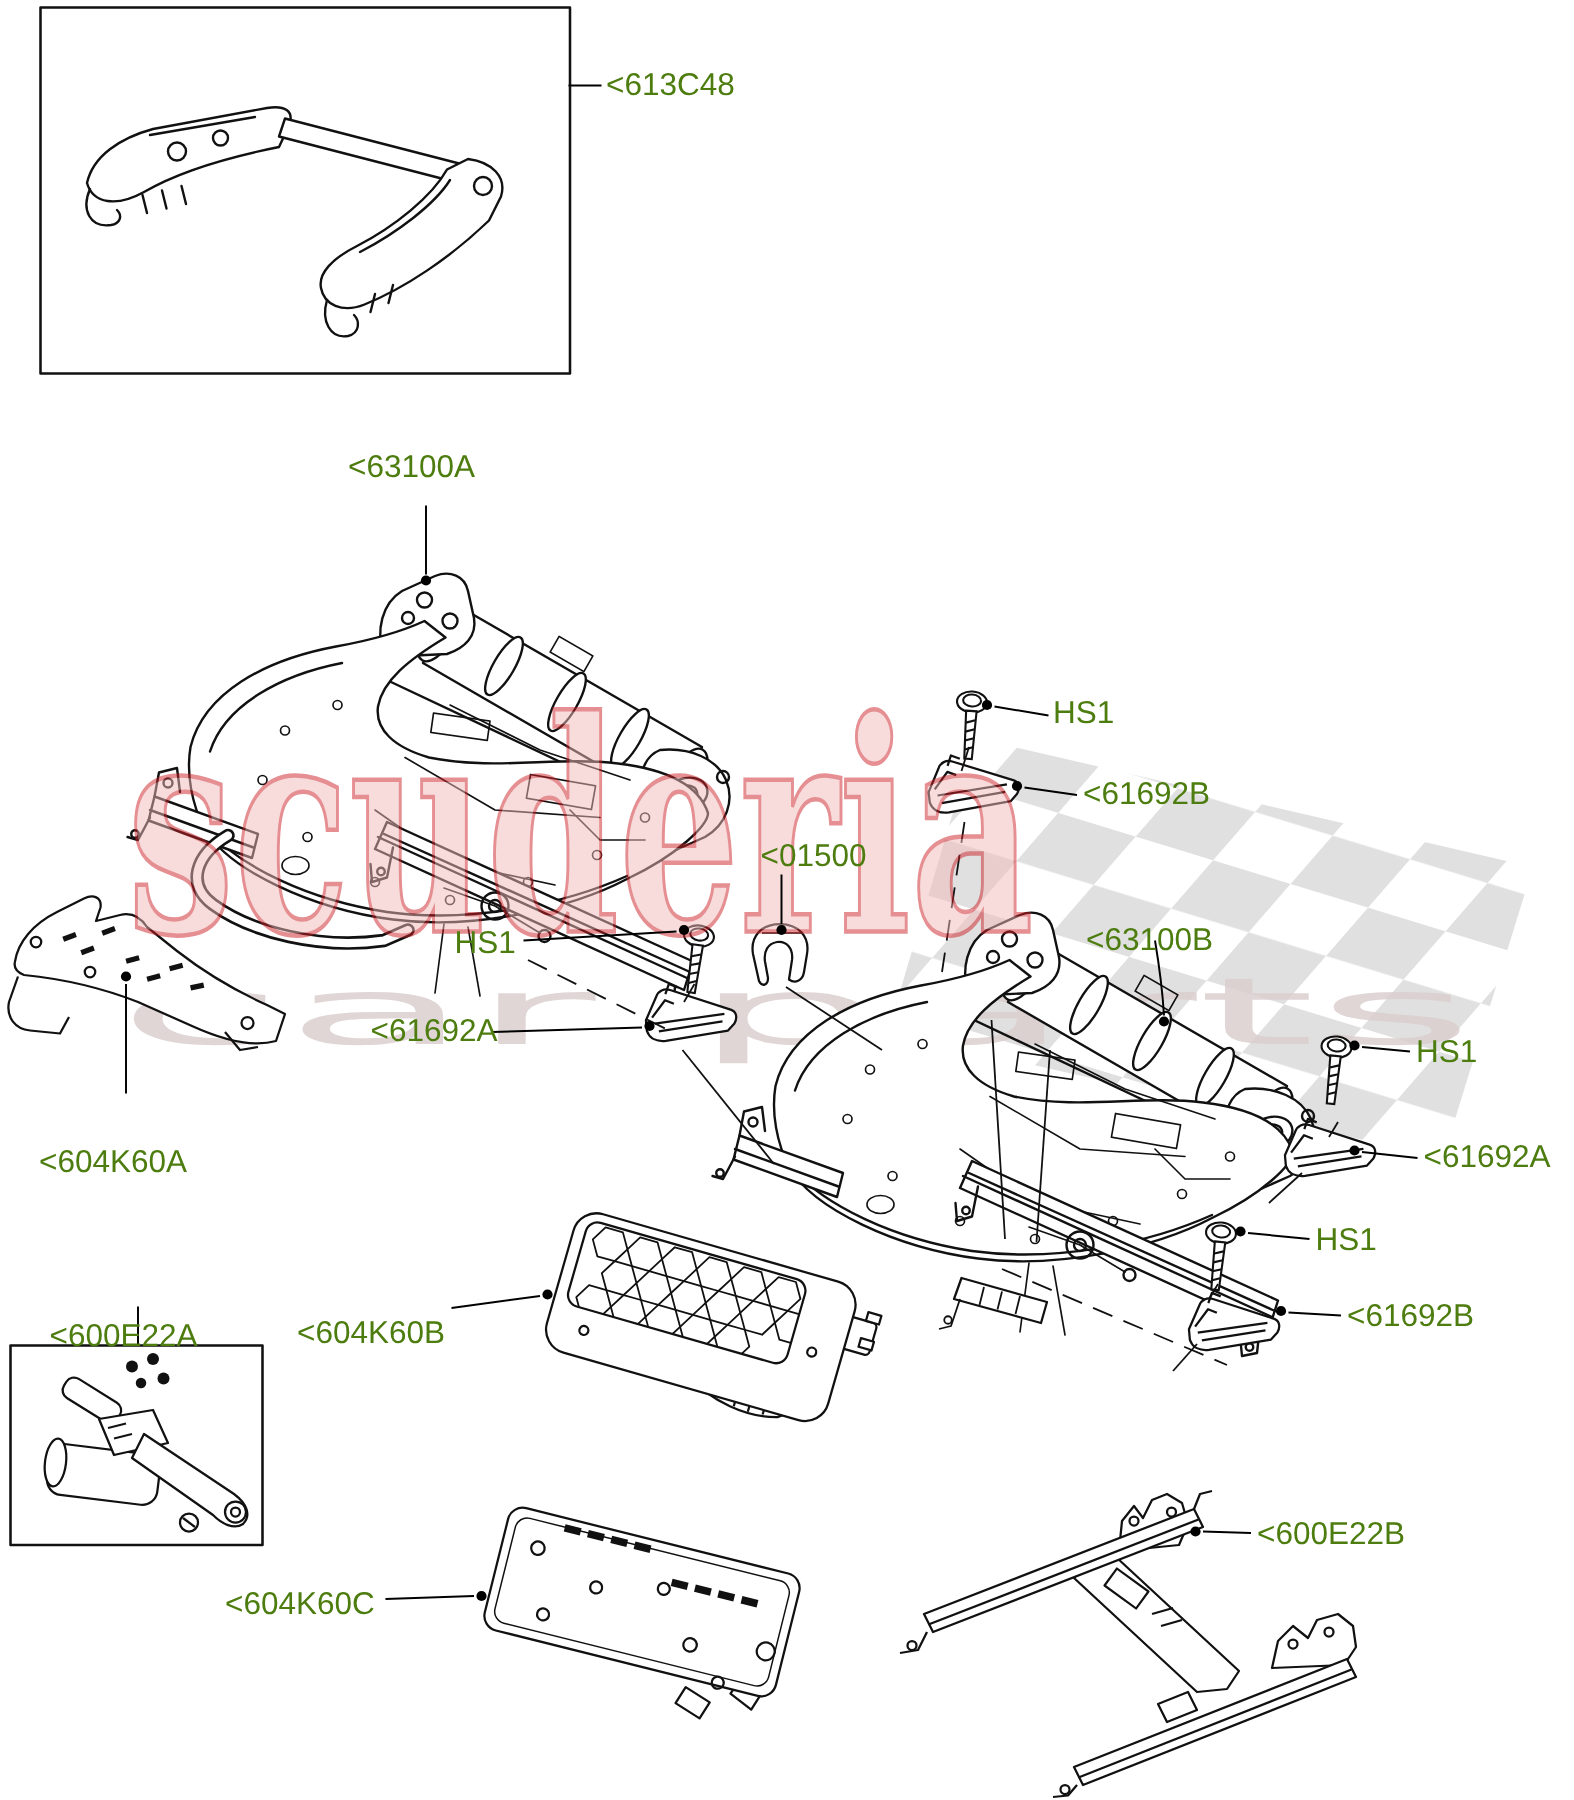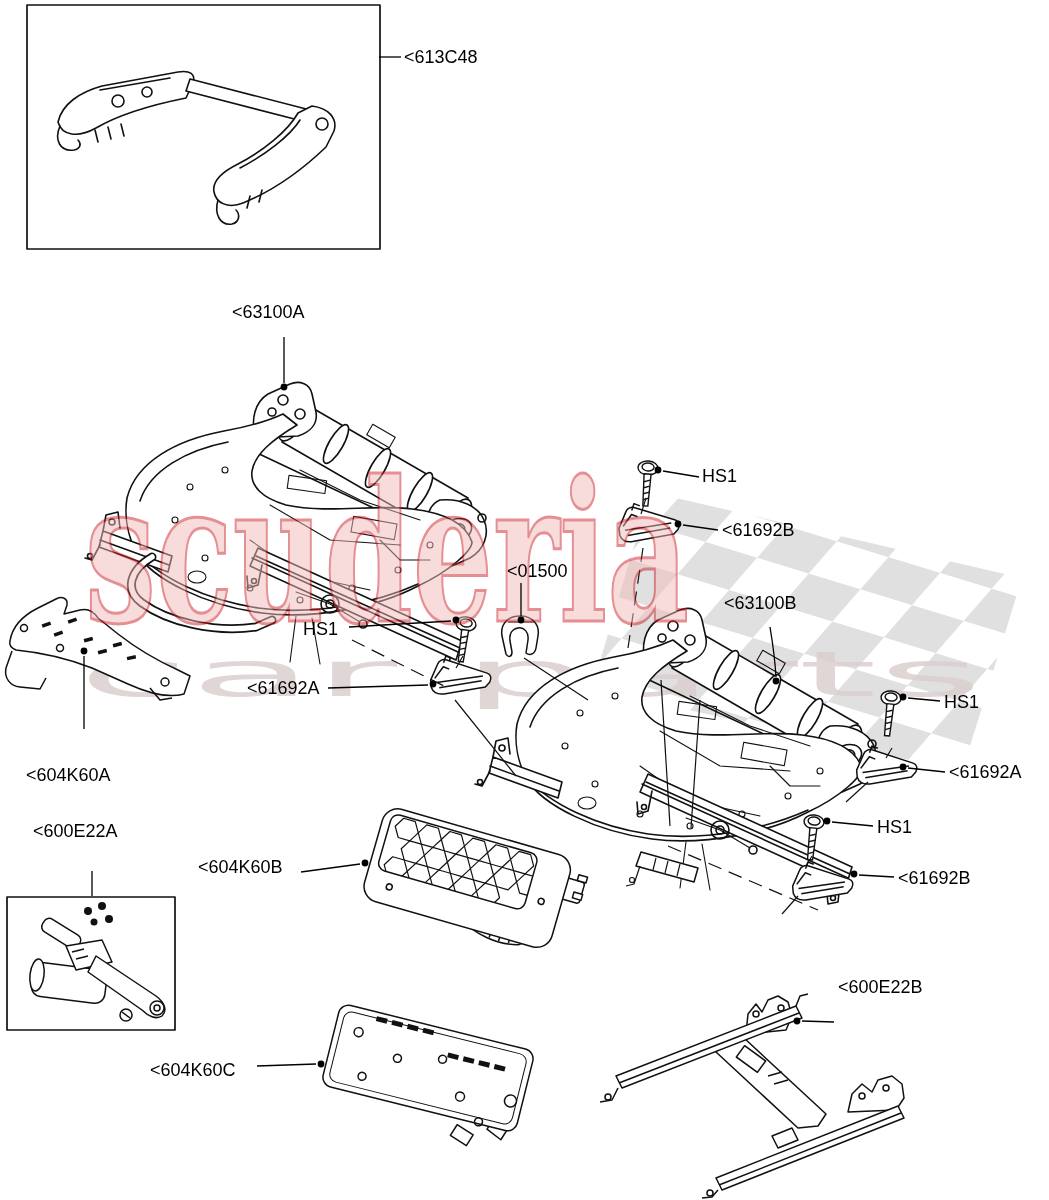--- a/index.html
+++ b/index.html
@@ -1,19 +1,19 @@
 <!DOCTYPE html>
 <html><head>
 <meta charset="utf-8">
 <style>
   html,body{margin:0;padding:0;background:#ffffff;}
   #stage{position:relative;width:1049px;height:1200px;background:#ffffff;overflow:hidden;
          font-family:"Liberation Sans",sans-serif;}
   #art{position:absolute;left:0;top:0;}
-  .callout{position:absolute;font-size:18px;line-height:22px;color:#000000;white-space:nowrap;
+  .callout{position:absolute;font-size:21px;line-height:22px;color:#4d7c0f;white-space:nowrap;
            font-family:"Liberation Sans",sans-serif;cursor:pointer;}
 </style>
 </head>
 <body>
 
 <div id="stage">
 
 <svg id="art" width="1049" height="1200" viewBox="0 0 1049 1200">
   <defs>
     <pattern id="chk" width="108" height="78" patternUnits="userSpaceOnUse" patternTransform="rotate(17) skewX(-24)">
@@ -347,24 +347,24 @@
   </g>
 </svg>
 
 <div class="callout" style="left:404px;top:46px">&lt;613C48</div>
 <div class="callout" style="left:232px;top:301px">&lt;63100A</div>
 <div class="callout" style="left:303px;top:618px">HS1</div>
 <div class="callout" style="left:507px;top:560px">&lt;01500</div>
 <div class="callout" style="left:247px;top:677px">&lt;61692A</div>
 <div class="callout" style="left:702px;top:465px">HS1</div>
 <div class="callout" style="left:722px;top:519px">&lt;61692B</div>
-<div class="callout" style="left:724px;top:592px">&lt;63100B</div>
+<div class="callout" style="left:724px;top:616px">&lt;63100B</div>
 <div class="callout" style="left:944px;top:691px">HS1</div>
 <div class="callout" style="left:949px;top:761px">&lt;61692A</div>
 <div class="callout" style="left:877px;top:816px">HS1</div>
 <div class="callout" style="left:898px;top:867px">&lt;61692B</div>
 <div class="callout" style="left:26px;top:764px">&lt;604K60A</div>
-<div class="callout" style="left:33px;top:820px">&lt;600E22A</div>
-<div class="callout" style="left:198px;top:856px">&lt;604K60B</div>
+<div class="callout" style="left:33px;top:880px">&lt;600E22A</div>
+<div class="callout" style="left:198px;top:878px">&lt;604K60B</div>
 <div class="callout" style="left:150px;top:1059px">&lt;604K60C</div>
-<div class="callout" style="left:838px;top:976px">&lt;600E22B</div>
+<div class="callout" style="left:838px;top:1012px">&lt;600E22B</div>
 
 </div>
 
 </body></html>

